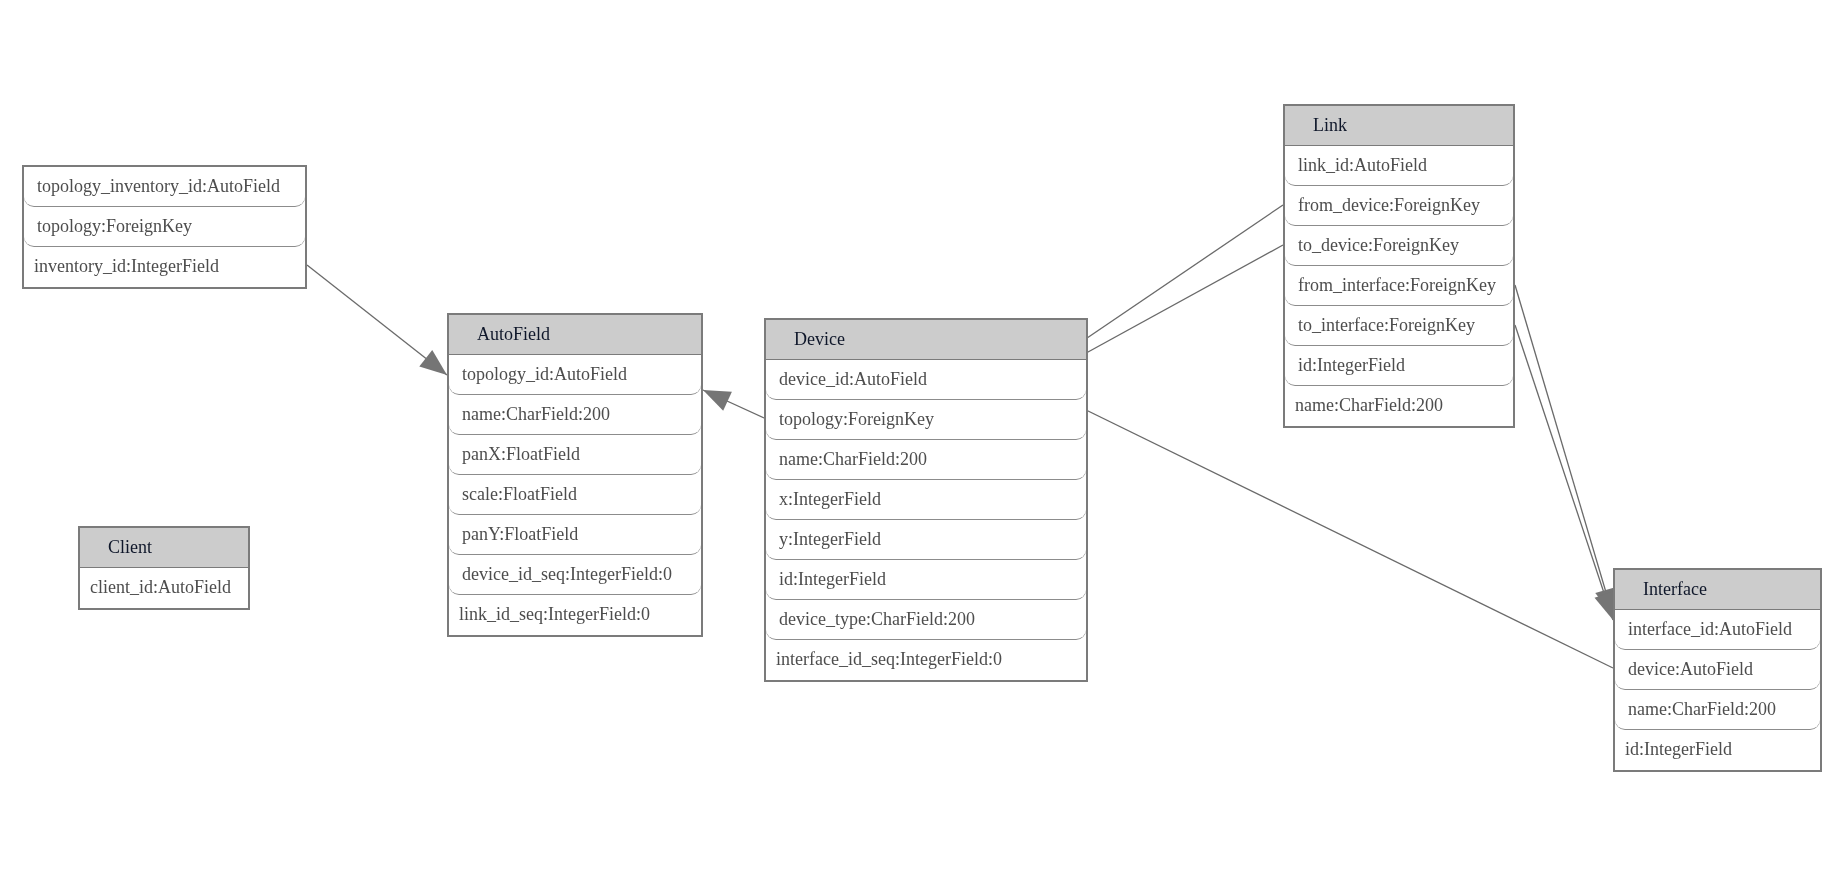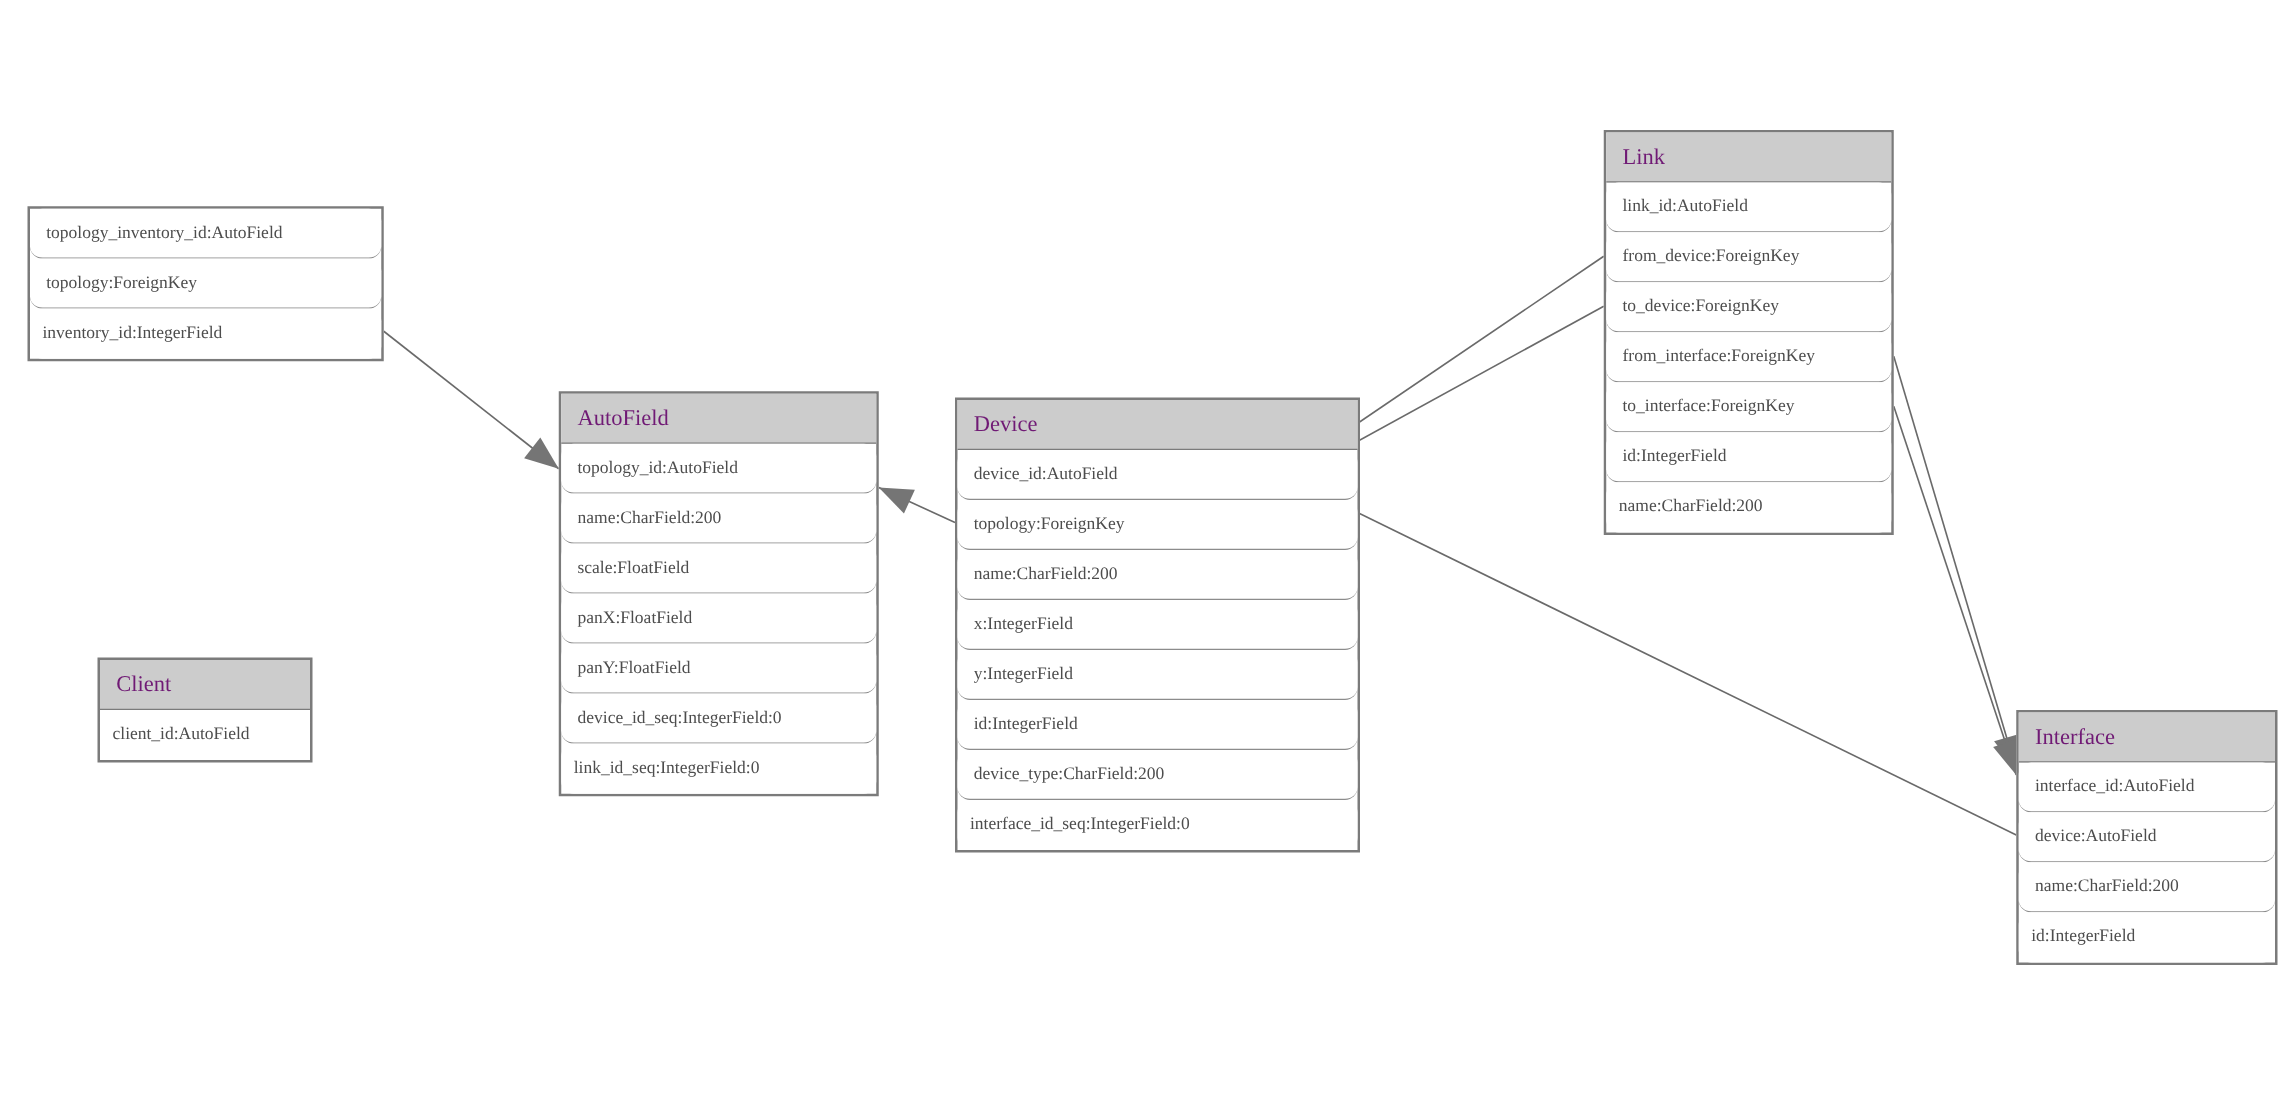--- a/index.html
+++ b/index.html
@@ -29,33 +29,33 @@
   .entity {
     position: absolute;
     border: 2px solid #7b7b7b;
     background: #ffffff;
   }
   .ent-header {
     height: 40px;
     line-height: 38px;
     background: #cccccc;
     border-bottom: 1px solid #7b7b7b;
-    color: #701a75;
+    color: #0f172a;
     font-size: 18px;
-    padding-left: 13px;
+    padding-left: 28px;
     white-space: nowrap;
     overflow: hidden;
   }
   .ent-row {
     height: 40px;
     line-height: 39px;
     border-bottom: 1px solid #8c8c8c;
     background: #ffffff;
     color: #4d4d4d;
-    font-size: 14px;
+    font-size: 18px;
     padding-left: 13px;
     white-space: nowrap;
     overflow: hidden;
     border-radius: 10px;
   }
   .ent-rows .ent-row:last-child { border-bottom: none; padding-left: 10px; }
 </style>
 </head>
 <body>
 
@@ -84,22 +84,22 @@
         <div class="ent-row">topology:ForeignKey</div>
         <div class="ent-row">inventory_id:IntegerField</div>
       </div>
   </div>
 
   <div class="entity" style="left:447px; top:313px; width:256px;">
     <div class="ent-header">AutoField</div>
     <div class="ent-rows">
         <div class="ent-row">topology_id:AutoField</div>
         <div class="ent-row">name:CharField:200</div>
+        <div class="ent-row">panX:FloatField</div>
         <div class="ent-row">scale:FloatField</div>
-        <div class="ent-row">panX:FloatField</div>
         <div class="ent-row">panY:FloatField</div>
         <div class="ent-row">device_id_seq:IntegerField:0</div>
         <div class="ent-row">link_id_seq:IntegerField:0</div>
       </div>
   </div>
 
   <div class="entity" style="left:78px; top:526px; width:172px;">
     <div class="ent-header">Client</div>
     <div class="ent-rows">
         <div class="ent-row">client_id:AutoField</div>

